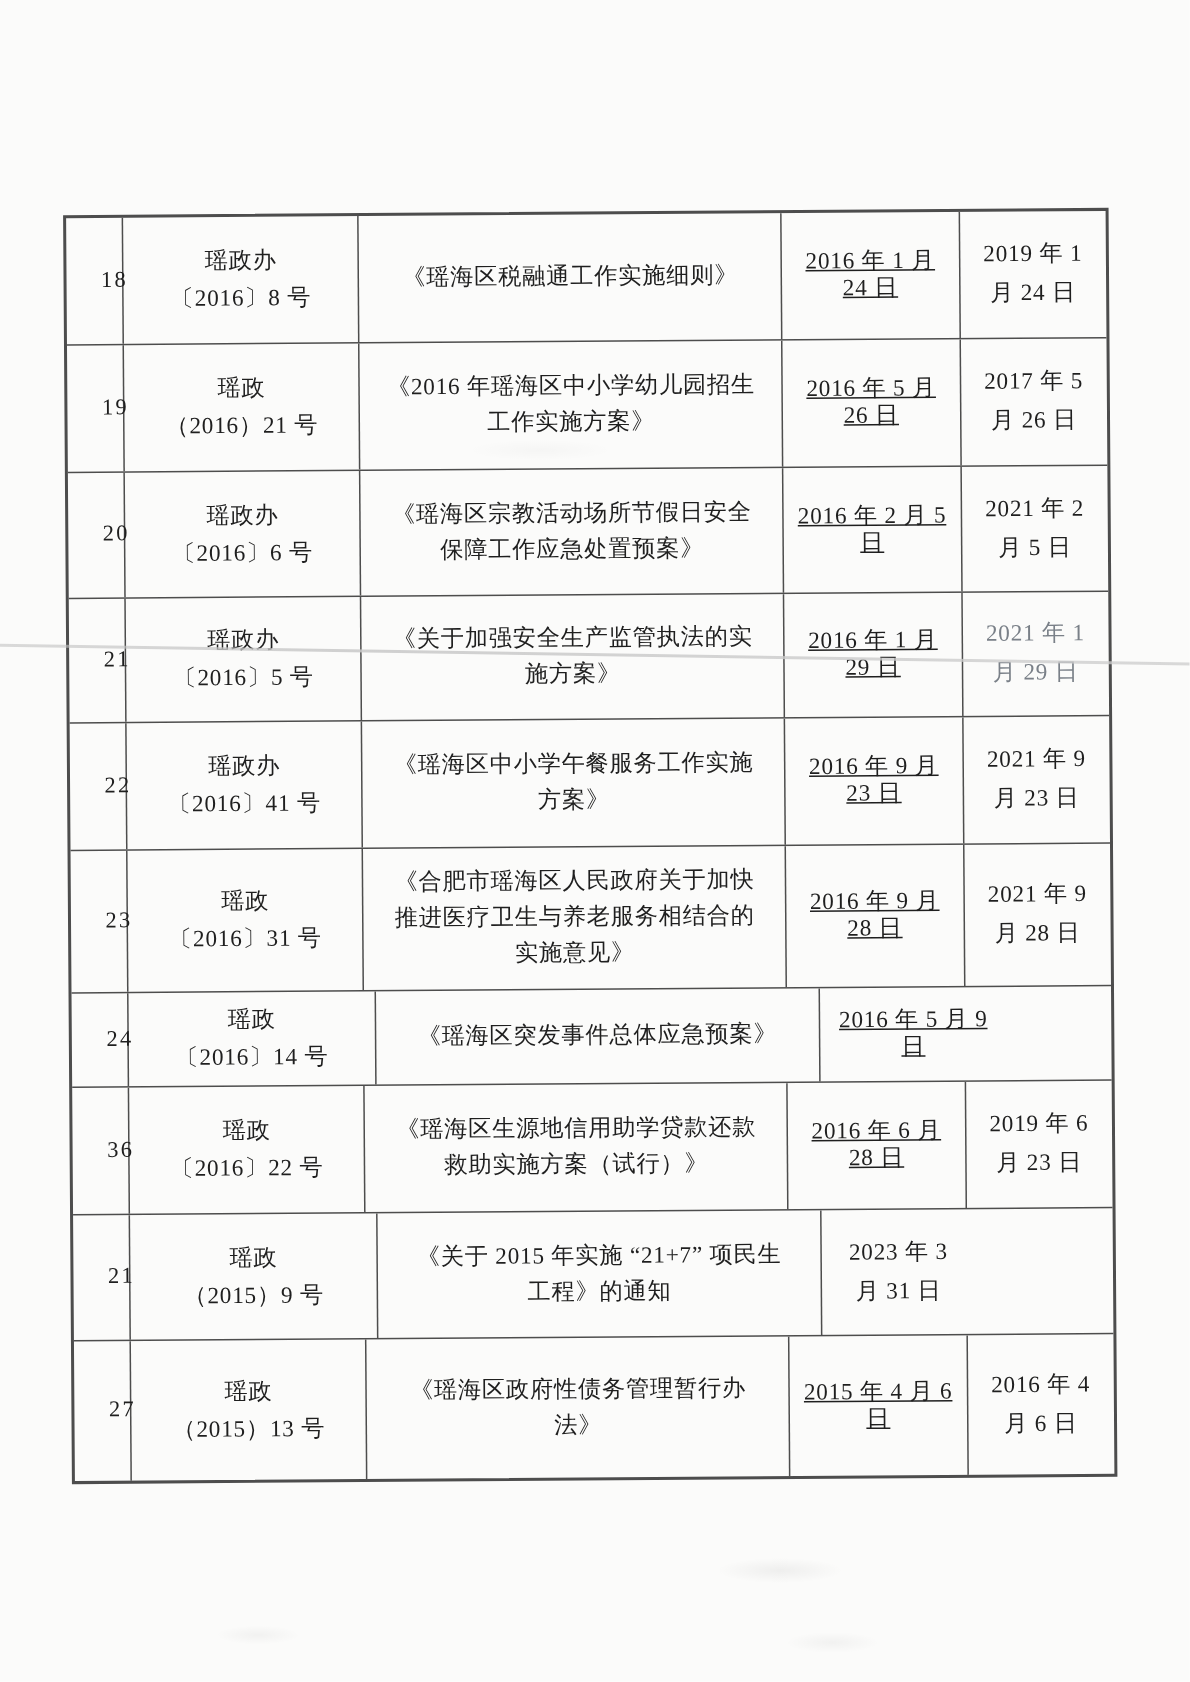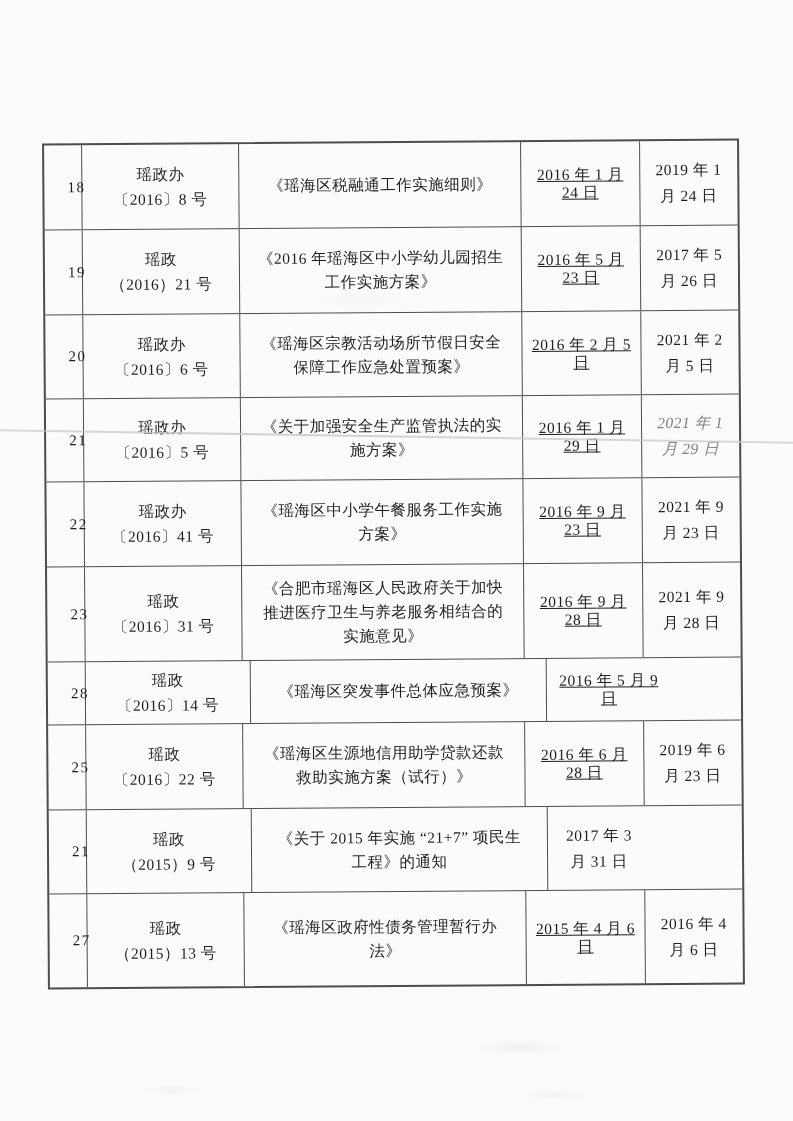--- a/index.html
+++ b/index.html
@@ -66,21 +66,21 @@
     font-size: 15.5px;
     line-height: 25px;
     letter-spacing: 0.5px;
   }
   .td:last-child { border-right: none; }
   .c-seq   { width: 34px;  font-size: 15px; letter-spacing: 1.5px; padding-left: 32px; }
   .c-doc   { width: 165px; }
   .c-title { width: 296px; line-height: 24px; }
   .c-d1    { width: 124px; line-height: 18px; text-decoration: underline; }
   .c-d2    { width: 102px; line-height: 26px; }
-  .faded   { color: var(--faded); font-style: italic; }
+  .faded   { color: var(--faded); }
 </style>
 </head>
 <body>
 
 <div class="page">
   <div class="scan-line"></div>
   <div class="doc-table" id="doc-table">
       <div class="tr" style="height: 85px;">
     <div class="td c-seq">18</div>
     <div class="td c-doc">瑶政办
@@ -91,21 +91,21 @@
     <div class="td c-d2">2019 年 1
 月 24 日</div>
   </div>
       <div class="tr" style="height: 85px;">
     <div class="td c-seq">19</div>
     <div class="td c-doc">瑶政
 （2016）21 号</div>
     <div class="td c-title">《2016 年瑶海区中小学幼儿园招生
 工作实施方案》</div>
     <div class="td c-d1">2016 年 5 月
-23 日</div>
+26 日</div>
     <div class="td c-d2">2017 年 5
 月 26 日</div>
   </div>
       <div class="tr" style="height: 84px;">
     <div class="td c-seq">20</div>
     <div class="td c-doc">瑶政办
 〔2016〕6 号</div>
     <div class="td c-title">《瑶海区宗教活动场所节假日安全
 保障工作应急处置预案》</div>
     <div class="td c-d1">2016 年 2 月 5
@@ -141,45 +141,45 @@
 〔2016〕31 号</div>
     <div class="td c-title">《合肥市瑶海区人民政府关于加快
 推进医疗卫生与养老服务相结合的
 实施意见》</div>
     <div class="td c-d1">2016 年 9 月
 28 日</div>
     <div class="td c-d2">2021 年 9
 月 28 日</div>
   </div>
       <div class="tr" style="height: 63px;">
-    <div class="td c-seq">28</div>
+    <div class="td c-seq">24</div>
     <div class="td c-doc">瑶政
 〔2016〕14 号</div>
     <div class="td c-title">《瑶海区突发事件总体应急预案》</div>
     <div class="td c-d1">2016 年 5 月 9
 日</div>
   </div>
       <div class="tr" style="height: 85px;">
-    <div class="td c-seq">25</div>
+    <div class="td c-seq">36</div>
     <div class="td c-doc">瑶政
 〔2016〕22 号</div>
     <div class="td c-title">《瑶海区生源地信用助学贷款还款
 救助实施方案（试行）》</div>
     <div class="td c-d1">2016 年 6 月
 28 日</div>
     <div class="td c-d2">2019 年 6
 月 23 日</div>
   </div>
       <div class="tr" style="height: 84px;">
     <div class="td c-seq">21</div>
     <div class="td c-doc">瑶政
 （2015）9 号</div>
     <div class="td c-title">《关于 2015 年实施 “21+7” 项民生
 工程》的通知</div>
-    <div class="td c-d2">2017 年 3
+    <div class="td c-d2">2023 年 3
 月 31 日</div>
   </div>
       <div class="tr" style="height: 93px;">
     <div class="td c-seq">27</div>
     <div class="td c-doc">瑶政
 （2015）13 号</div>
     <div class="td c-title">《瑶海区政府性债务管理暂行办
 法》</div>
     <div class="td c-d1">2015 年 4 月 6
 日</div>

